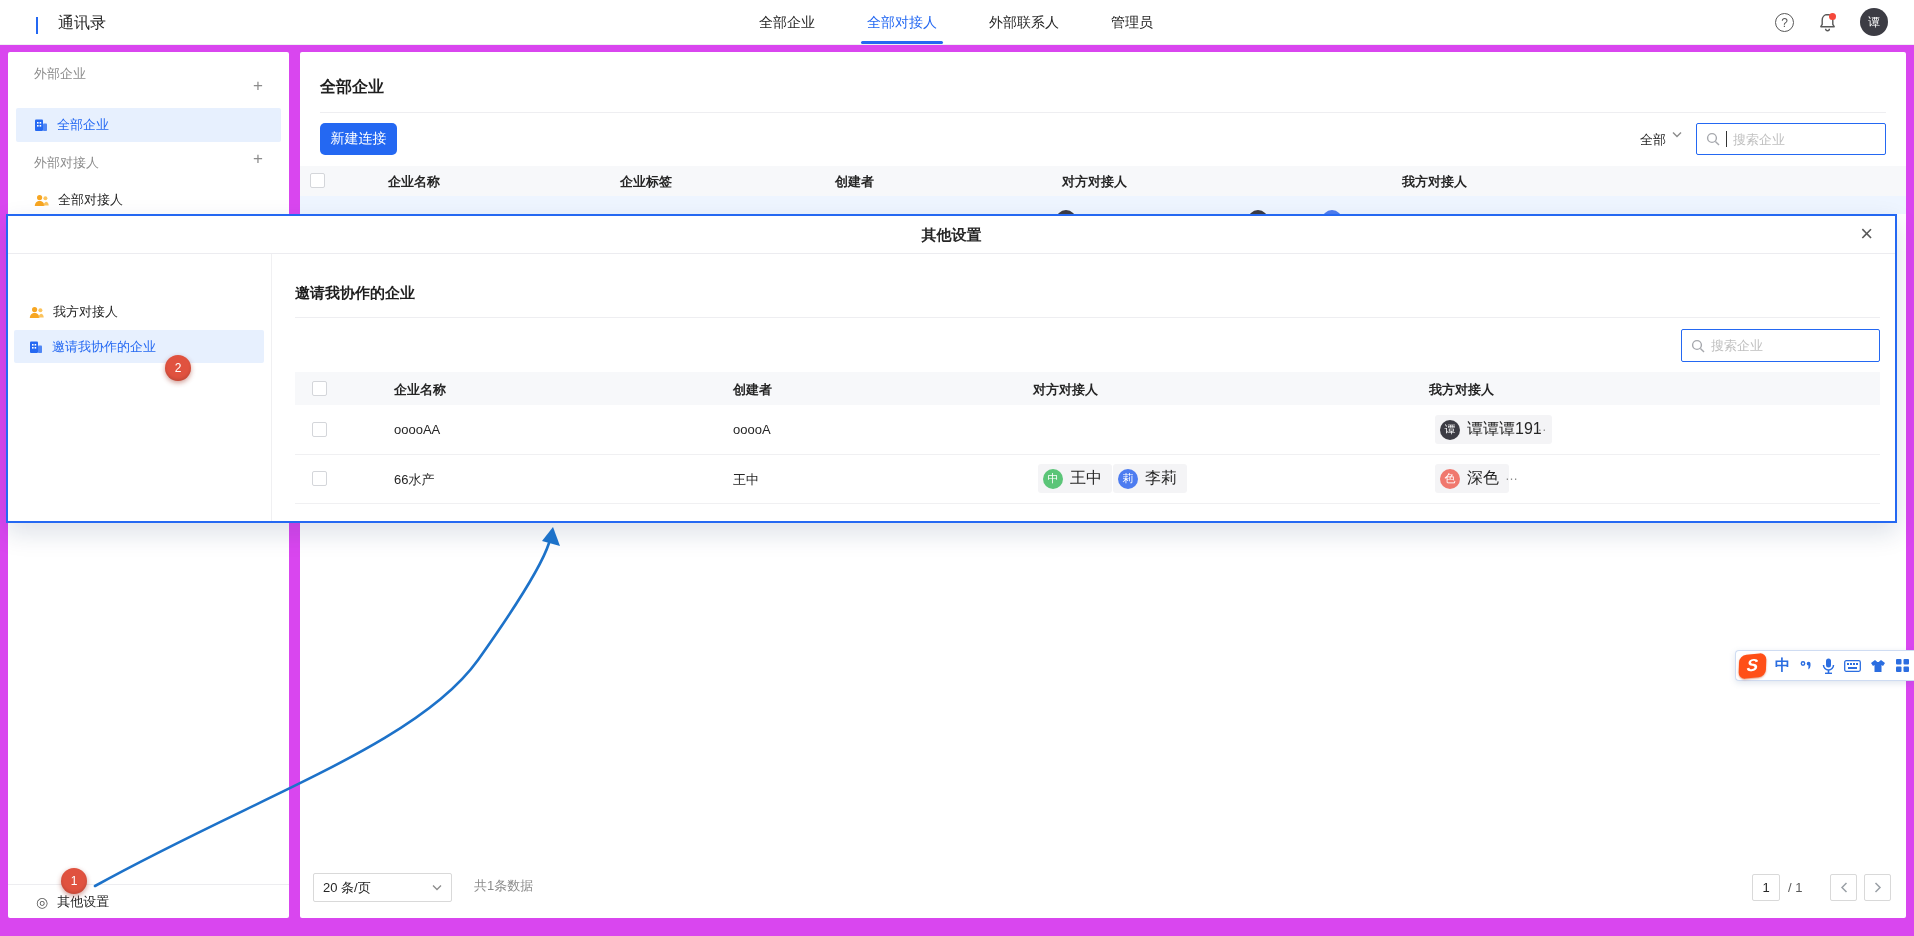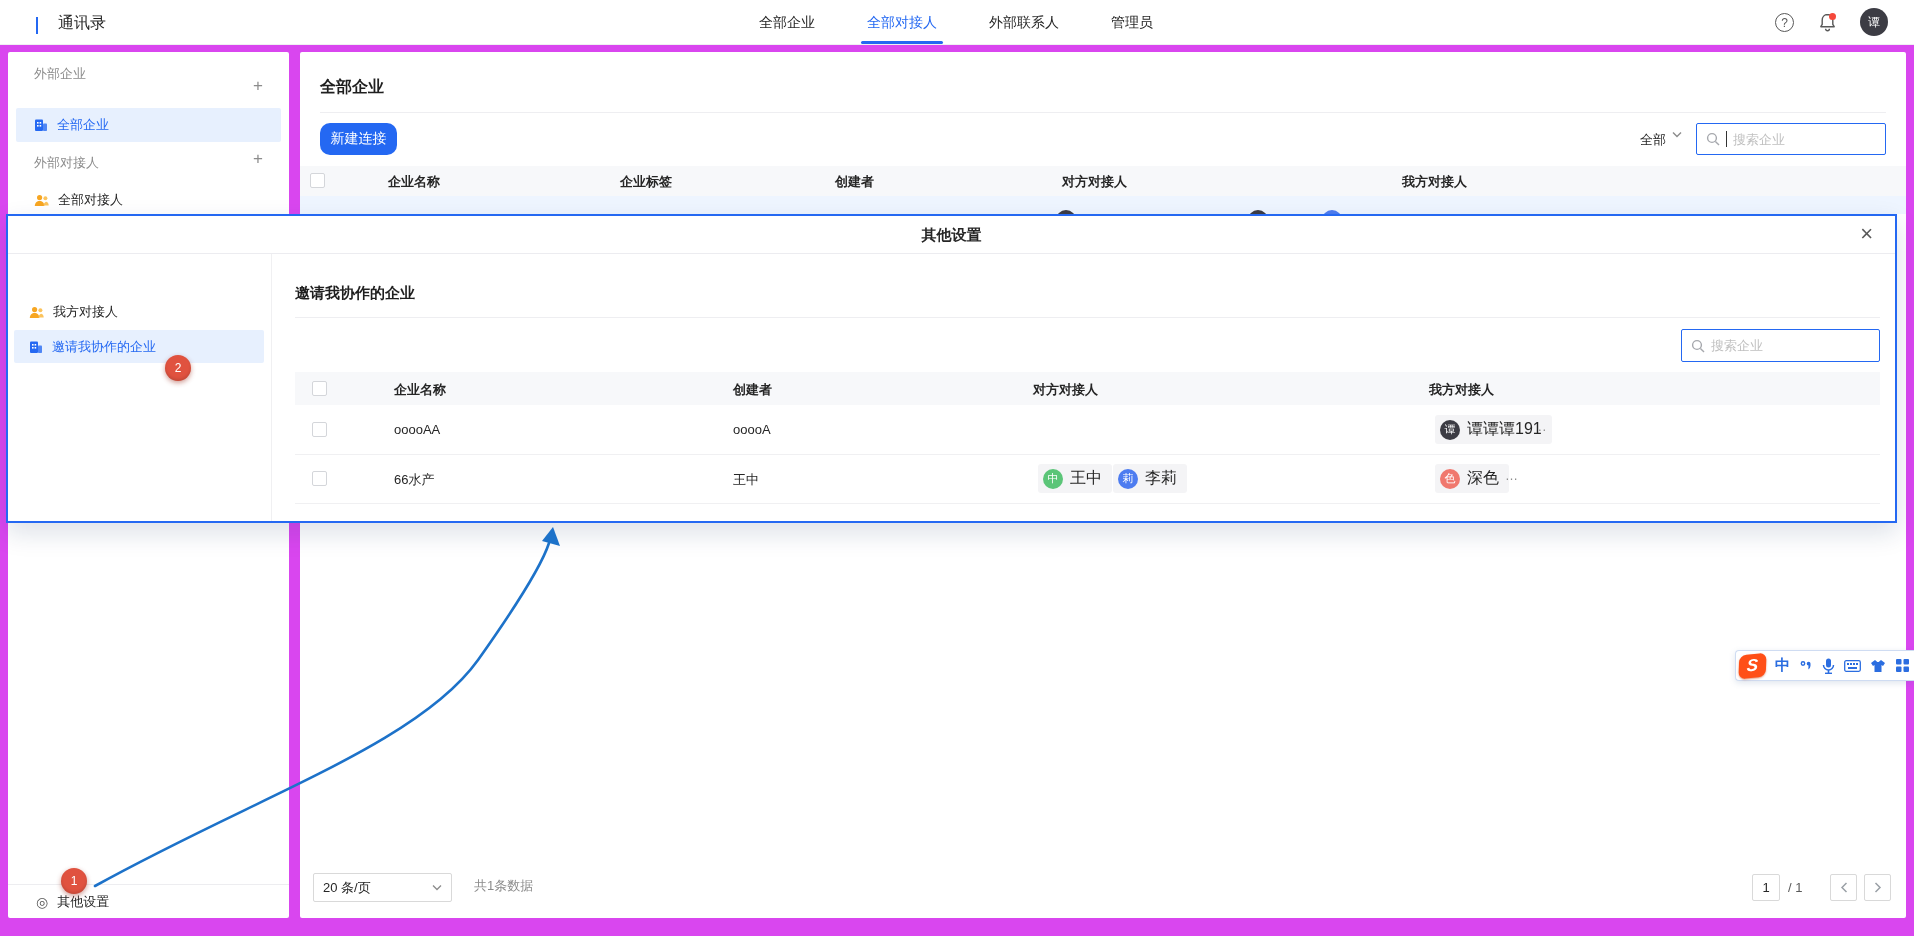--- a/index.html
+++ b/index.html
@@ -20,21 +20,21 @@
   .reddot{position:absolute;right:-2px;top:-2px;width:7px;height:7px;border-radius:50%;background:#f5483b;}
   
   .side-label{font-size:13px;color:#8c8c8c;}
   .plus{font-size:17px;color:#8c8c8c;line-height:14px;cursor:pointer;}
   .side-item{display:flex;align-items:center;gap:9px;cursor:pointer;}
   .sel-bg{background:#e7f0fe;border-radius:2px;}
   .blue-text{color:#2468f2;}
   
   .ico{display:inline-flex;align-items:center;justify-content:center;}
   
-  .btn-primary{background:#2468f2;color:#fff;border:none;border-radius:10px;font-size:14px;display:flex;align-items:center;justify-content:center;cursor:pointer;font-family:inherit;}
+  .btn-primary{background:#2468f2;color:#fff;border:none;border-radius:5px;font-size:14px;display:flex;align-items:center;justify-content:center;cursor:pointer;font-family:inherit;}
   .search-box{display:flex;align-items:center;gap:6px;border:1px solid #2468f2;border-radius:2px;background:#fff;padding:0 9px;box-sizing:border-box;}
   .search-box input{border:none;outline:none;flex:1;font-size:13px;color:#262626;font-family:inherit;background:transparent;padding:0;min-width:0;}
   .search-box input::placeholder{color:#bfbfbf;}
   .caret-bar{width:1px;height:16px;background:#333;}
   .checkbox{width:15px;height:15px;border:1px solid #d4d6da;border-radius:2px;background:#fff;box-sizing:border-box;display:inline-block;}
   .th{font-weight:bold;font-size:13px;color:#262626;white-space:nowrap;}
   .td{font-size:13px;color:#262626;white-space:nowrap;}
   .select-box{border:1px solid #d9d9d9;border-radius:2px;background:#fff;display:flex;align-items:center;justify-content:space-between;padding:0 9px;box-sizing:border-box;cursor:pointer;}
   .page-btn{border:1px solid #d9d9d9;border-radius:2px;background:#fff;display:flex;align-items:center;justify-content:center;cursor:pointer;box-sizing:border-box;}
   

